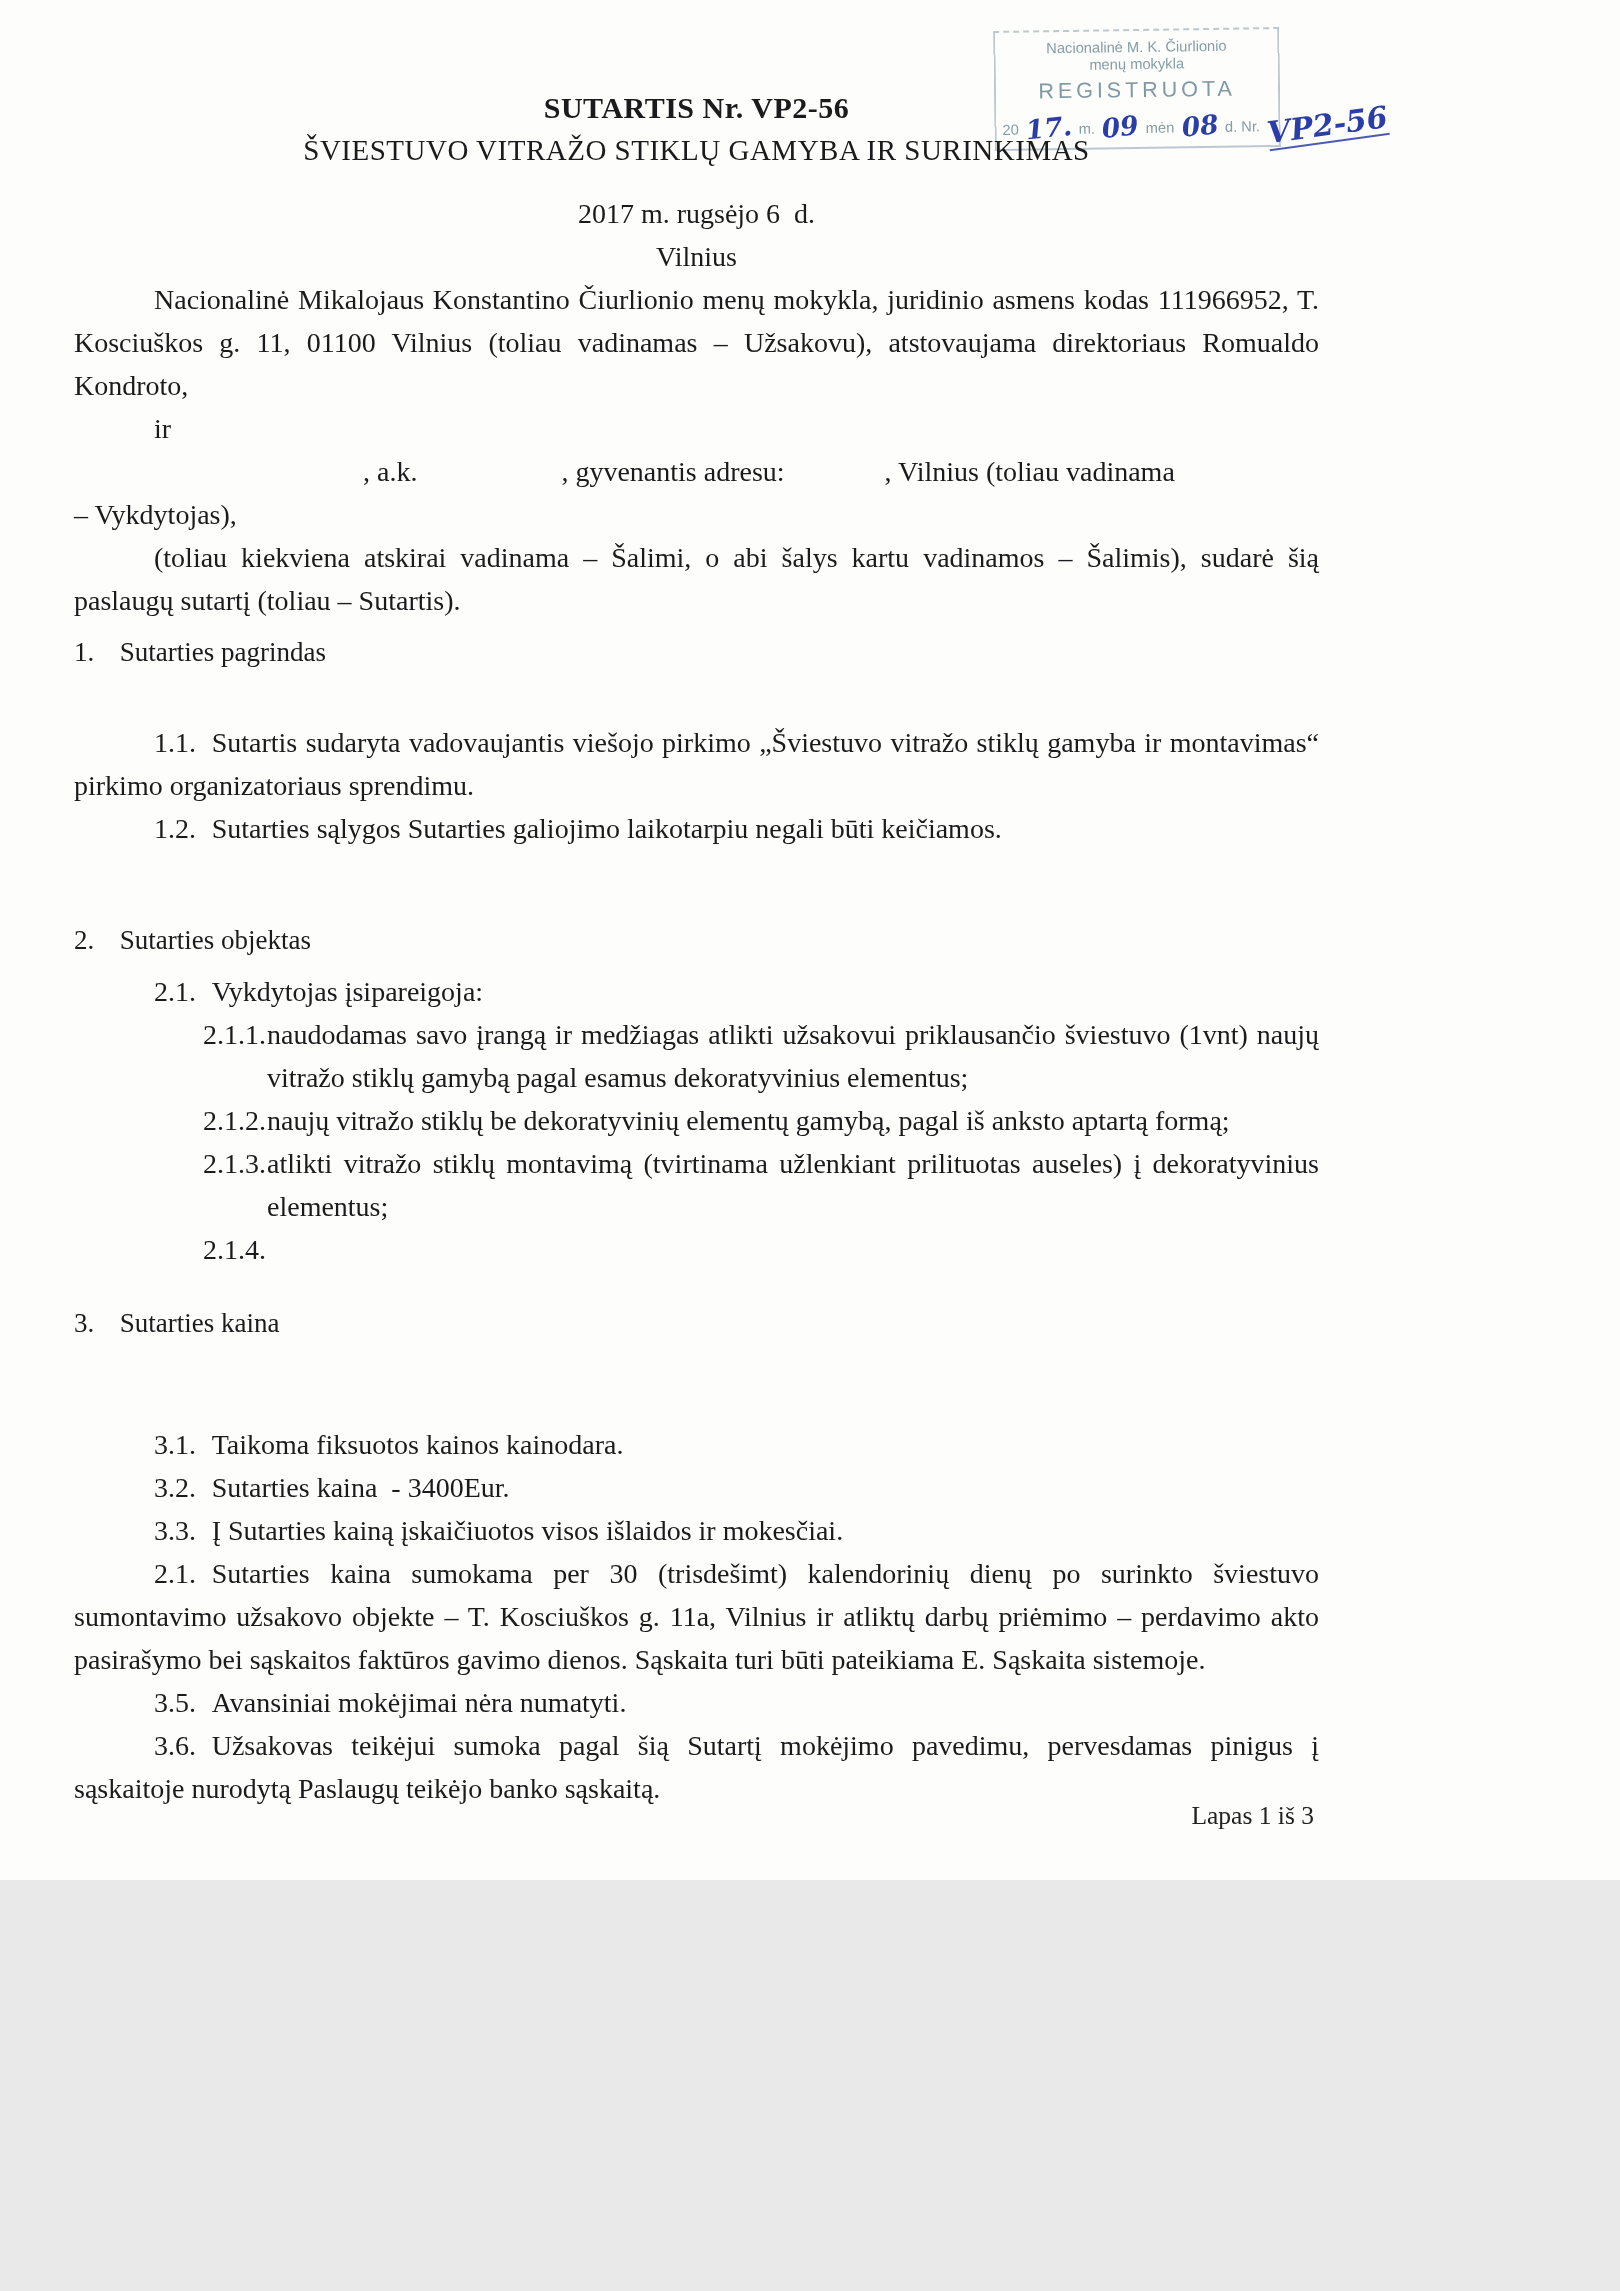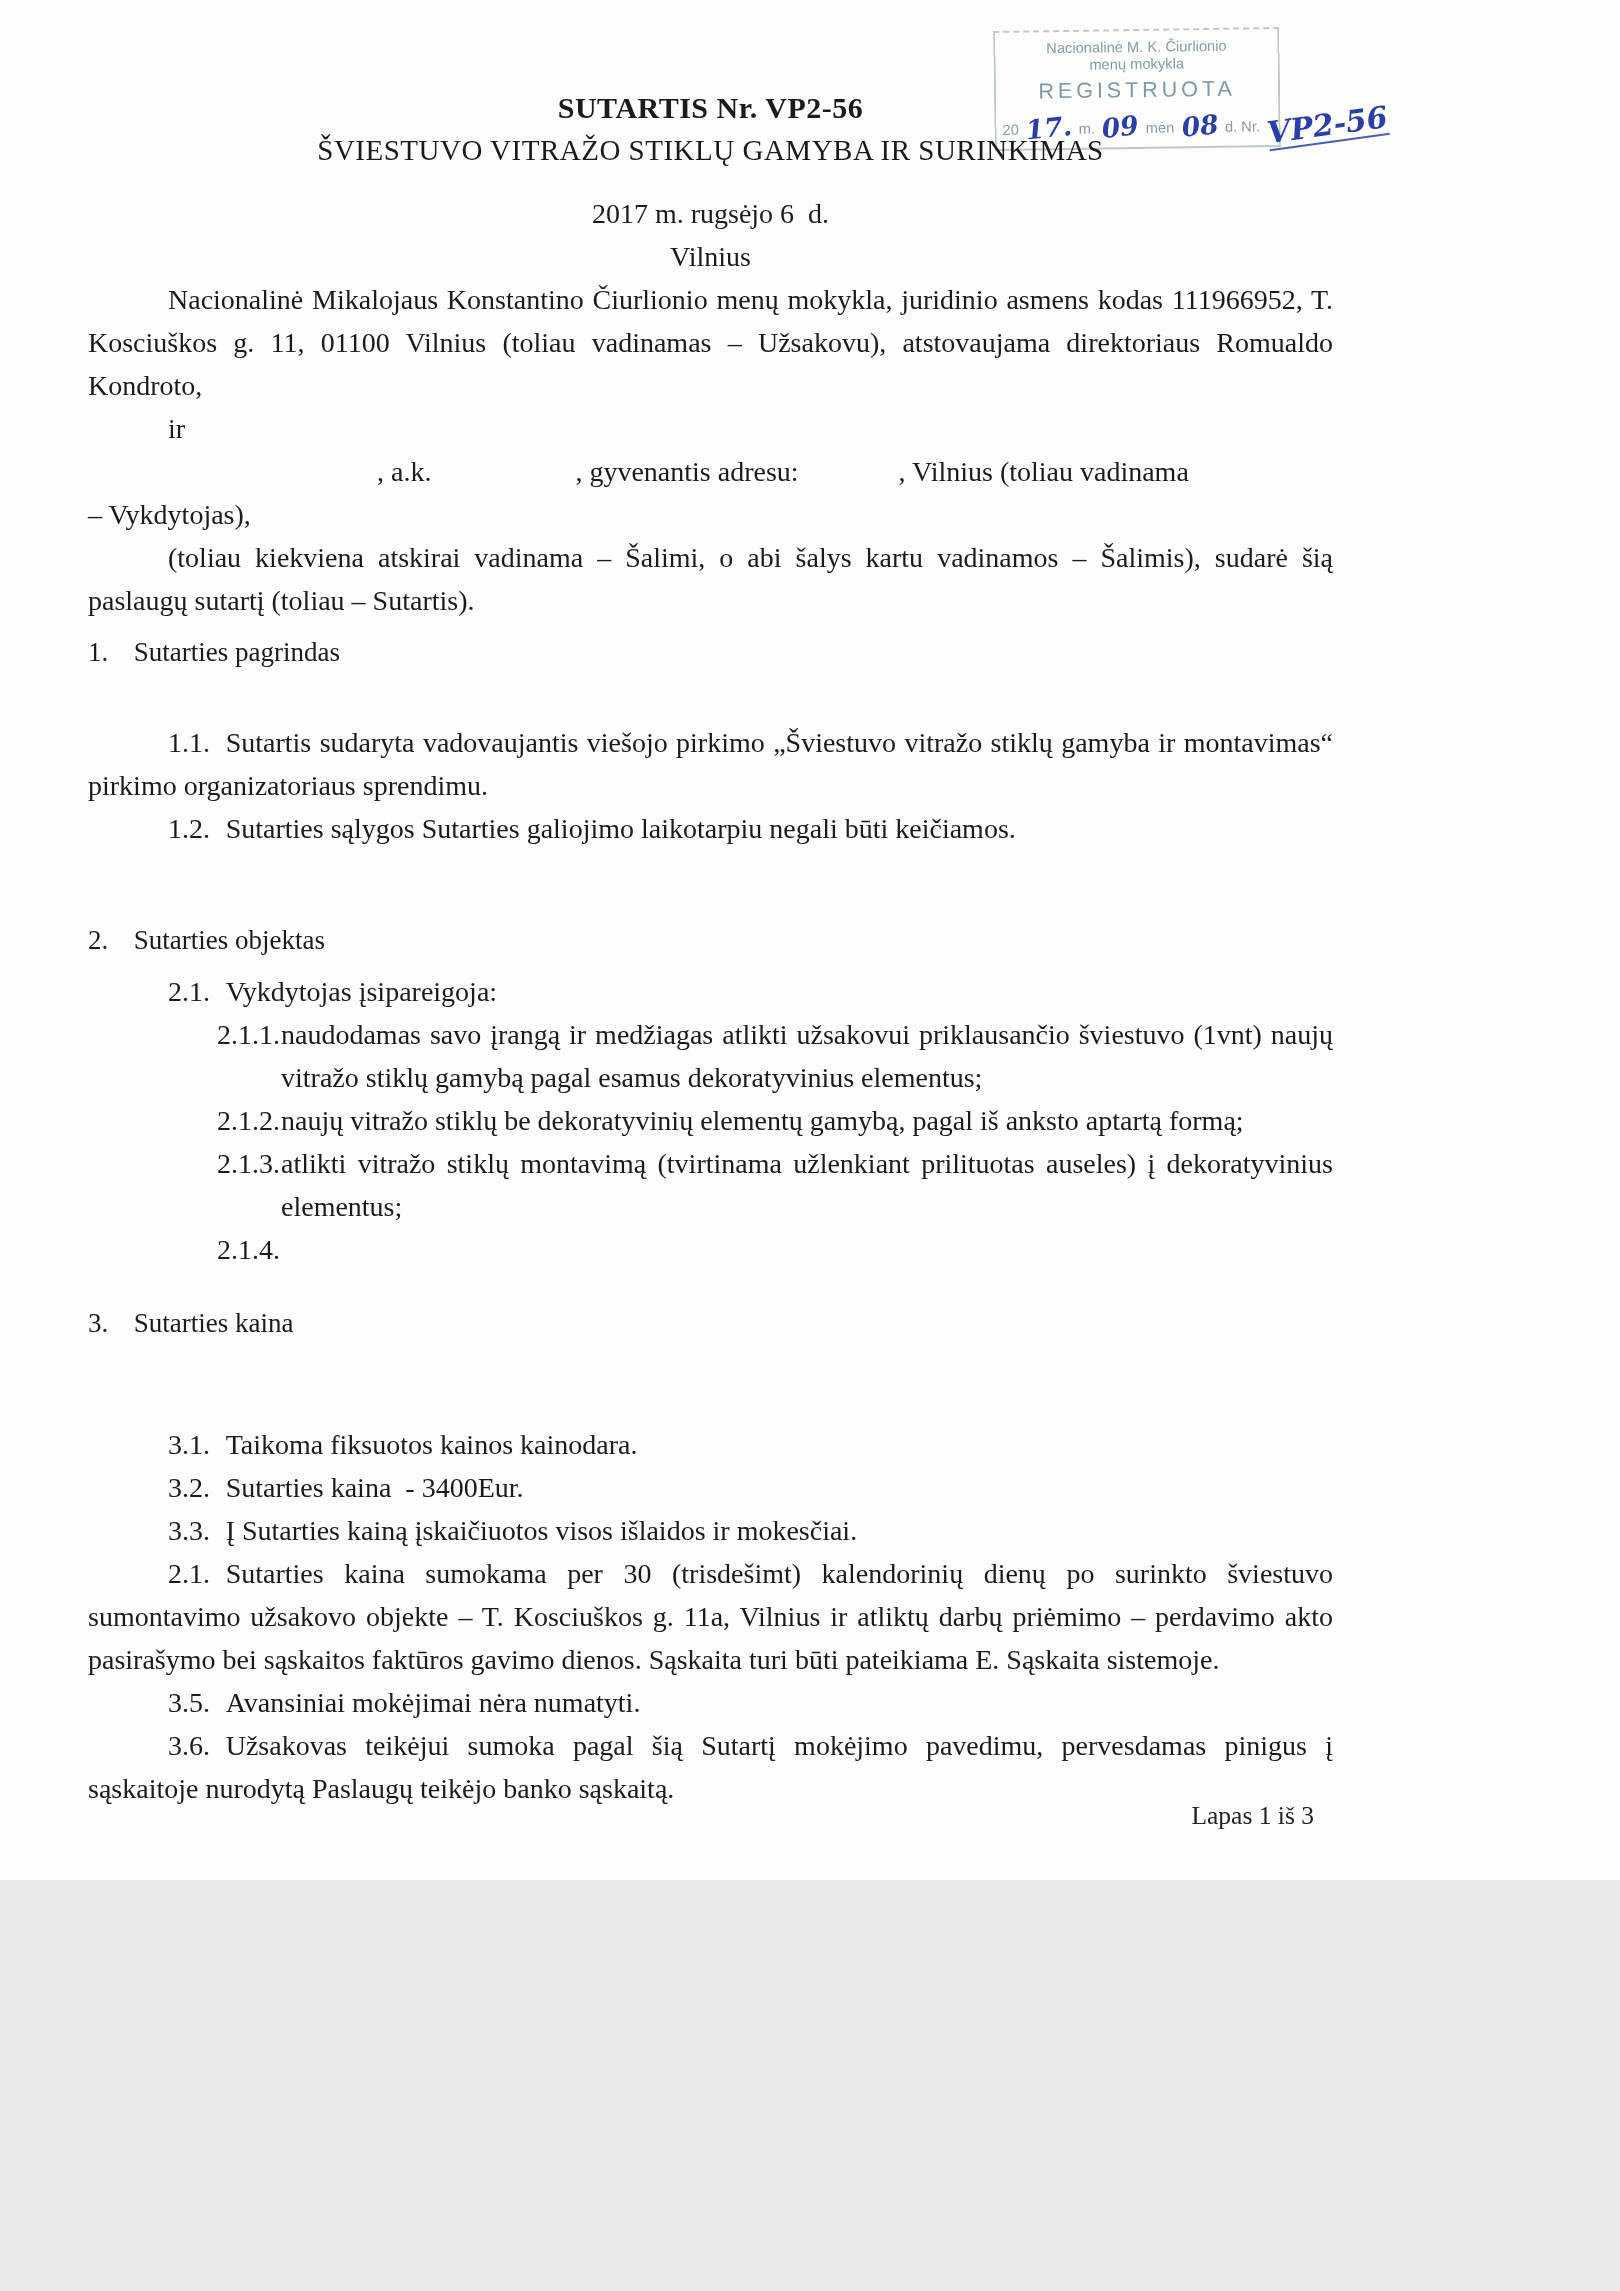--- a/index.html
+++ b/index.html
@@ -7,21 +7,21 @@
   .page {
     position:relative;
     width:1620px; height:1880px;
     background:#fdfdfb;
     font-family:"Liberation Serif","DejaVu Serif",serif;
     color:#1b1b1d;
     overflow:hidden;
     margin:0 auto;
   }
   .content {
-    position:absolute; left:88px; top:86px; width:1245px;
+    position:absolute; left:74px; top:86px; width:1245px;
     font-size:28px; line-height:43px;
   }
   .center { text-align:center; }
   .title { font-size:30px; font-weight:bold; letter-spacing:0.5px; }
   .subtitle { font-size:29px; letter-spacing:0.5px; }
   .gap-date { margin-top:19.6px; }
   p.para { margin:0; }
   .j { text-align:justify; }
   .ind { text-index:0; text-indent:80px; }
   .mt-intro { margin-top:69px; }

